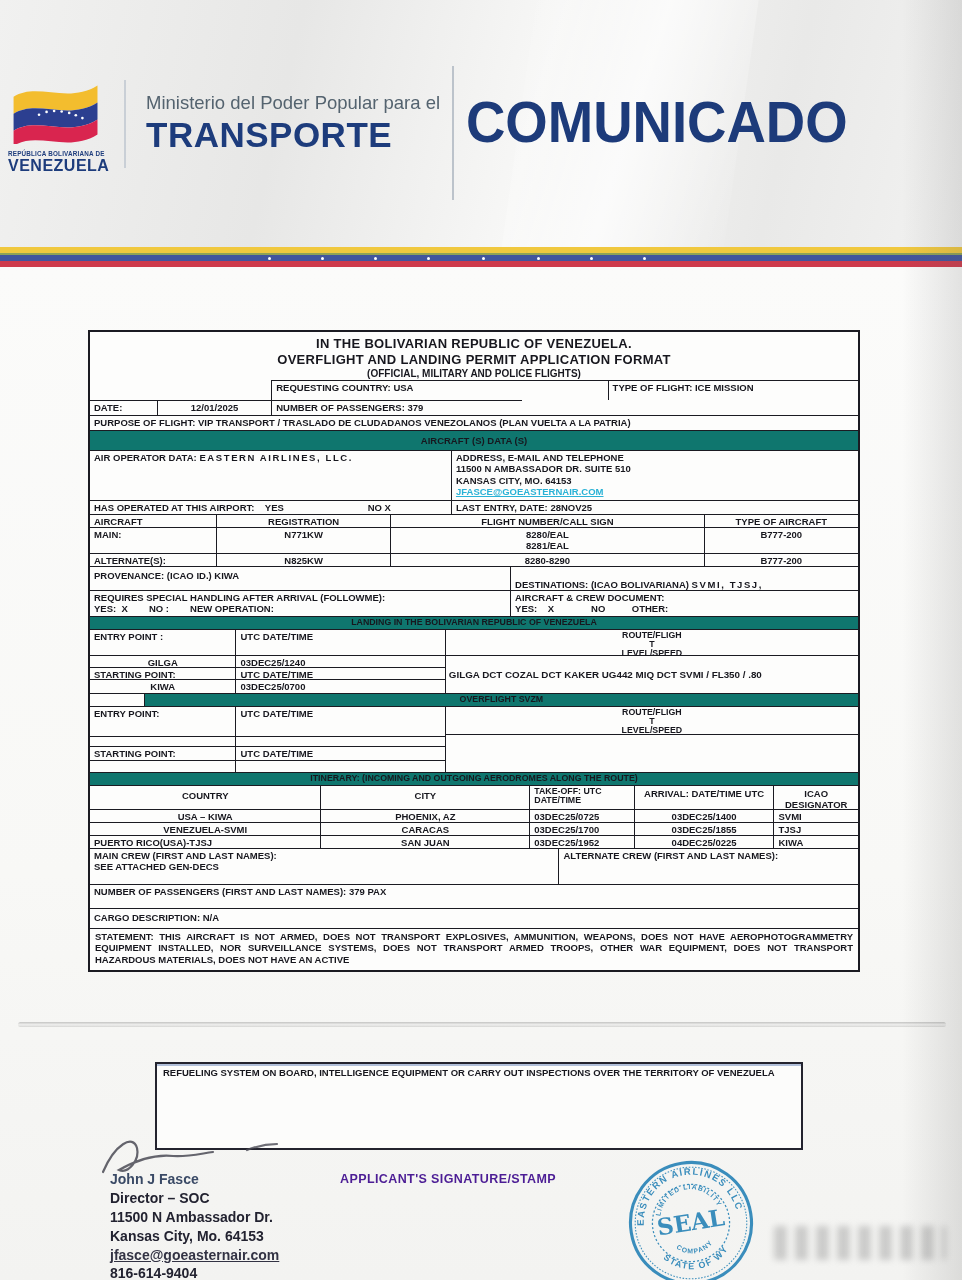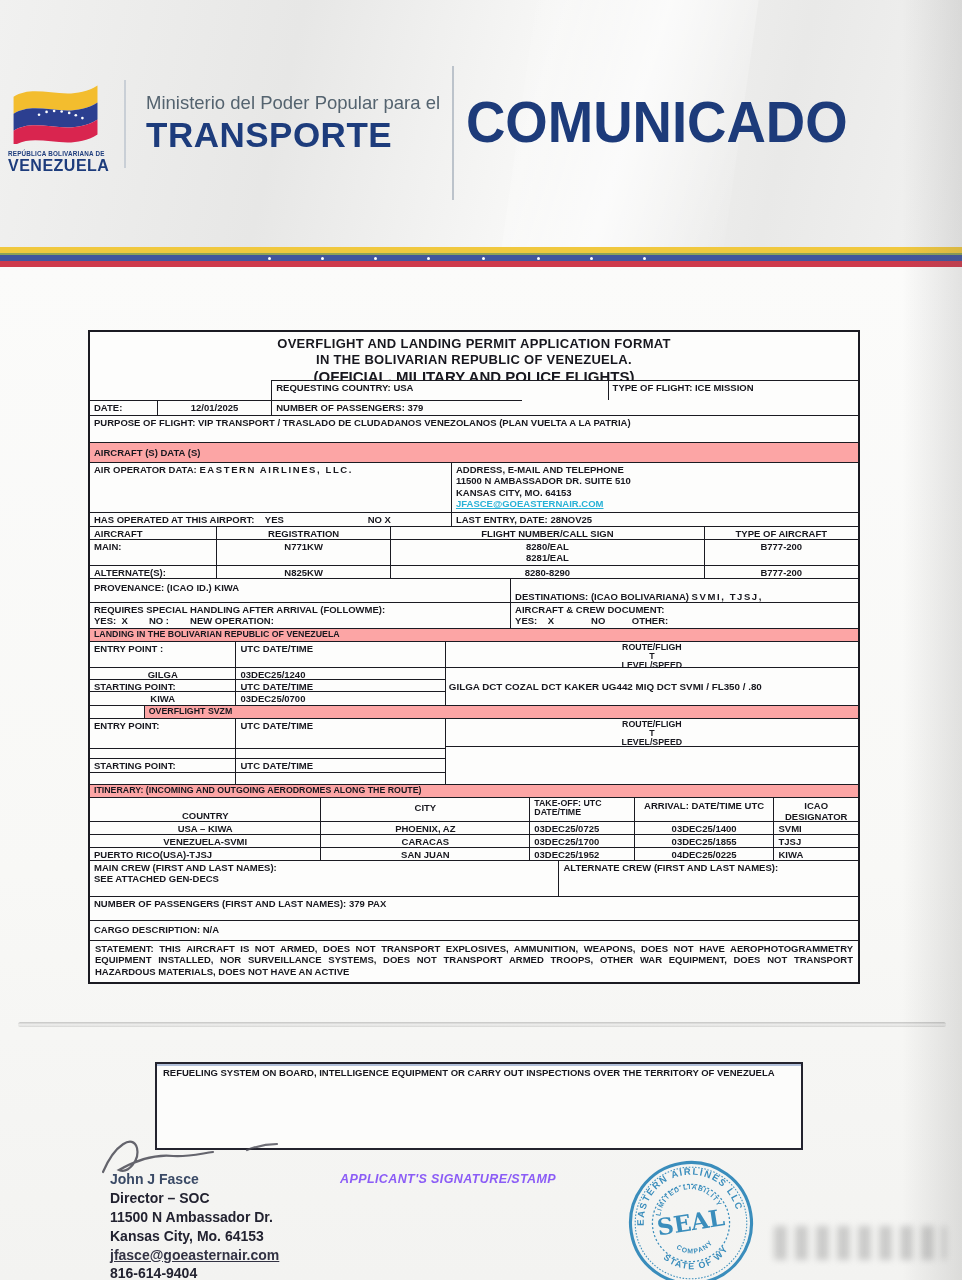--- a/index.html
+++ b/index.html
@@ -37,41 +37,41 @@
                  background:linear-gradient(to right, rgba(100,100,100,0), rgba(95,95,95,.16)); pointer-events:none; }
 
   
   .form { position:absolute; left:88px; top:330px; width:772px; border:2px solid #1b1b22;
           background:#fdfdfc; font-size:9.5px; font-weight:700; color:#17171e; line-height:1.2; }
   .r { display:flex; }
   .c { border-left:1.8px solid #1b1b22; border-top:1.8px solid #1b1b22; padding:1px 4px; overflow:hidden; }
   .r > .c:first-child { border-left:none; }
   .c.blank { border:none; background:transparent; }
   .nt { border-top:none !important; }
-  .band { background:#fca5a5; }
+  .band { background:#0f766e; text-align:center; }
   .ml { white-space:pre-line; }
   .pre { white-space:pre-wrap; }
   .ctr { text-align:center; }
   .spaced { letter-spacing:1.6px; }
   .email-link { color:#29b2d6; text-decoration:underline; cursor:pointer; }
   .title-cell { text-align:center; padding-top:4px; }
   .title-1 { font-size:13px; letter-spacing:.3px; }
-  .title-3 { font-size:15px; margin-top:1px; }
+  .title-3 { font-size:10px; margin-top:1px; }
   .small-hdr { font-size:8.8px; line-height:1.05; }
 
   
   .fold-line { position:absolute; left:18px; top:1022px; width:928px; height:5px; border-radius:3px;
                background:linear-gradient(180deg,#c4c4c2 0%,#efefee 55%,#d6d6d4 100%); }
   .cont-box { position:absolute; left:155px; top:1062px; width:648px; height:88px;
               border:2px solid #23232e; background:#fcfcfb;
               box-shadow: inset 0 2px 0 rgba(86,118,176,.45);
               padding:3px 6px; font-size:9.5px; font-weight:700; color:#17171e; line-height:1.3; }
   .sig-scribble { position:absolute; left:95px; top:1132px; }
   .sig-block { position:absolute; left:110px; top:1170px; font-size:14px; font-weight:700; color:#222230; line-height:1.35; }
-  .sig-caption { position:absolute; left:340px; top:1172px; font-size:12.5px; font-weight:800; color:#8b5cf6; letter-spacing:.4px;font-style:italic; }
+  .sig-caption { position:absolute; left:340px; top:1172px; font-size:12.5px; font-weight:800; color:#4c1d95; letter-spacing:.4px; }
   .seal { position:absolute; left:618px; top:1150px; width:146px; height:146px; transform:rotate(-9deg); opacity:.92; }
   .watermark { position:absolute; right:16px; bottom:20px; width:172px; height:34px;
                background:repeating-linear-gradient(90deg, rgba(140,140,140,.38) 0 13px, rgba(140,140,140,0) 13px 21px);
                filter:blur(3px); border-radius:3px; }
 </style>
 </head>
 <body>
 
 <div class="page">
 
@@ -125,39 +125,39 @@
     <div class="r" style="display:block"></div>
     <div style="height:6px;background:#ce3a4c"></div>
   </div>
 
   <div class="paper"></div>
 
   <div class="form">
 
     <div class="r" style="height:48px">
       <div class="c nt title-cell" style="width:100%">
+        <div class="title-1">IN THE BOLIVARIAN REPUBLIC OF VENEZUELA.</div>
         <div class="title-1">OVERFLIGHT AND LANDING PERMIT APPLICATION FORMAT</div>
-        <div class="title-1">IN THE BOLIVARIAN REPUBLIC OF VENEZUELA.</div>
         <div class="title-3">(OFFICIAL, MILITARY AND POLICE FLIGHTS)</div>
       </div>
     </div>
 
     <div class="r" style="height:20px">
       <div class="c blank" style="width:23.6%"></div>
       <div class="c" style="width:43.8%">REQUESTING COUNTRY: USA</div>
       <div class="c" style="width:32.6%">TYPE OF FLIGHT: ICE MISSION</div>
     </div>
 
     <div class="r" style="height:15px">
       <div class="c" style="width:8.7%">DATE:</div>
       <div class="c ctr" style="width:14.9%">12/01/2025</div>
       <div class="c" style="width:32.6%">NUMBER OF PASSENGERS: 379</div>
     </div>
 
-    <div class="r" style="height:27px">
+    <div class="r" style="height:15px">
       <div class="c" style="width:100%">PURPOSE OF FLIGHT:  VIP TRANSPORT / TRASLADO DE CLUDADANOS VENEZOLANOS (PLAN VUELTA A LA PATRIA)</div>
     </div>
 
     <div class="r" style="height:20px">
       <div class="c band" style="width:100%;padding-top:4px">AIRCRAFT (S) DATA (S)</div>
     </div>
 
     <div class="r" style="height:50px">
       <div class="c" style="width:47%">
         <span>AIR OPERATOR DATA:</span>
@@ -276,21 +276,21 @@
 LEVEL/SPEED</div>
         <div style="flex:1"></div>
       </div>
     </div>
 
     <div class="r" style="height:13px">
       <div class="c band small-hdr" style="width:100%">ITINERARY: (INCOMING AND OUTGOING AERODROMES ALONG THE ROUTE)</div>
     </div>
 
     <div class="r" style="height:24px">
-      <div class="c ctr" style="width:30%;padding-top:12px">COUNTRY</div>
+      <div class="c ctr" style="width:30%;padding-top:4px">COUNTRY</div>
       <div class="c ctr" style="width:27.2%;padding-top:4px">CITY</div>
       <div class="c ml small-hdr" style="width:13.6%">TAKE-OFF: UTC
 DATE/TIME</div>
       <div class="c ctr" style="width:18.2%;padding-top:2px">ARRIVAL: DATE/TIME UTC</div>
       <div class="c ctr" style="width:11%;padding-top:2px">ICAO DESIGNATOR</div>
     </div>
     <div class="r" style="height:13px">
       <div class="c ctr" style="width:30%">USA – KIWA</div>
       <div class="c ctr" style="width:27.2%">PHOENIX, AZ</div>
       <div class="c" style="width:13.6%">03DEC25/0725</div>

